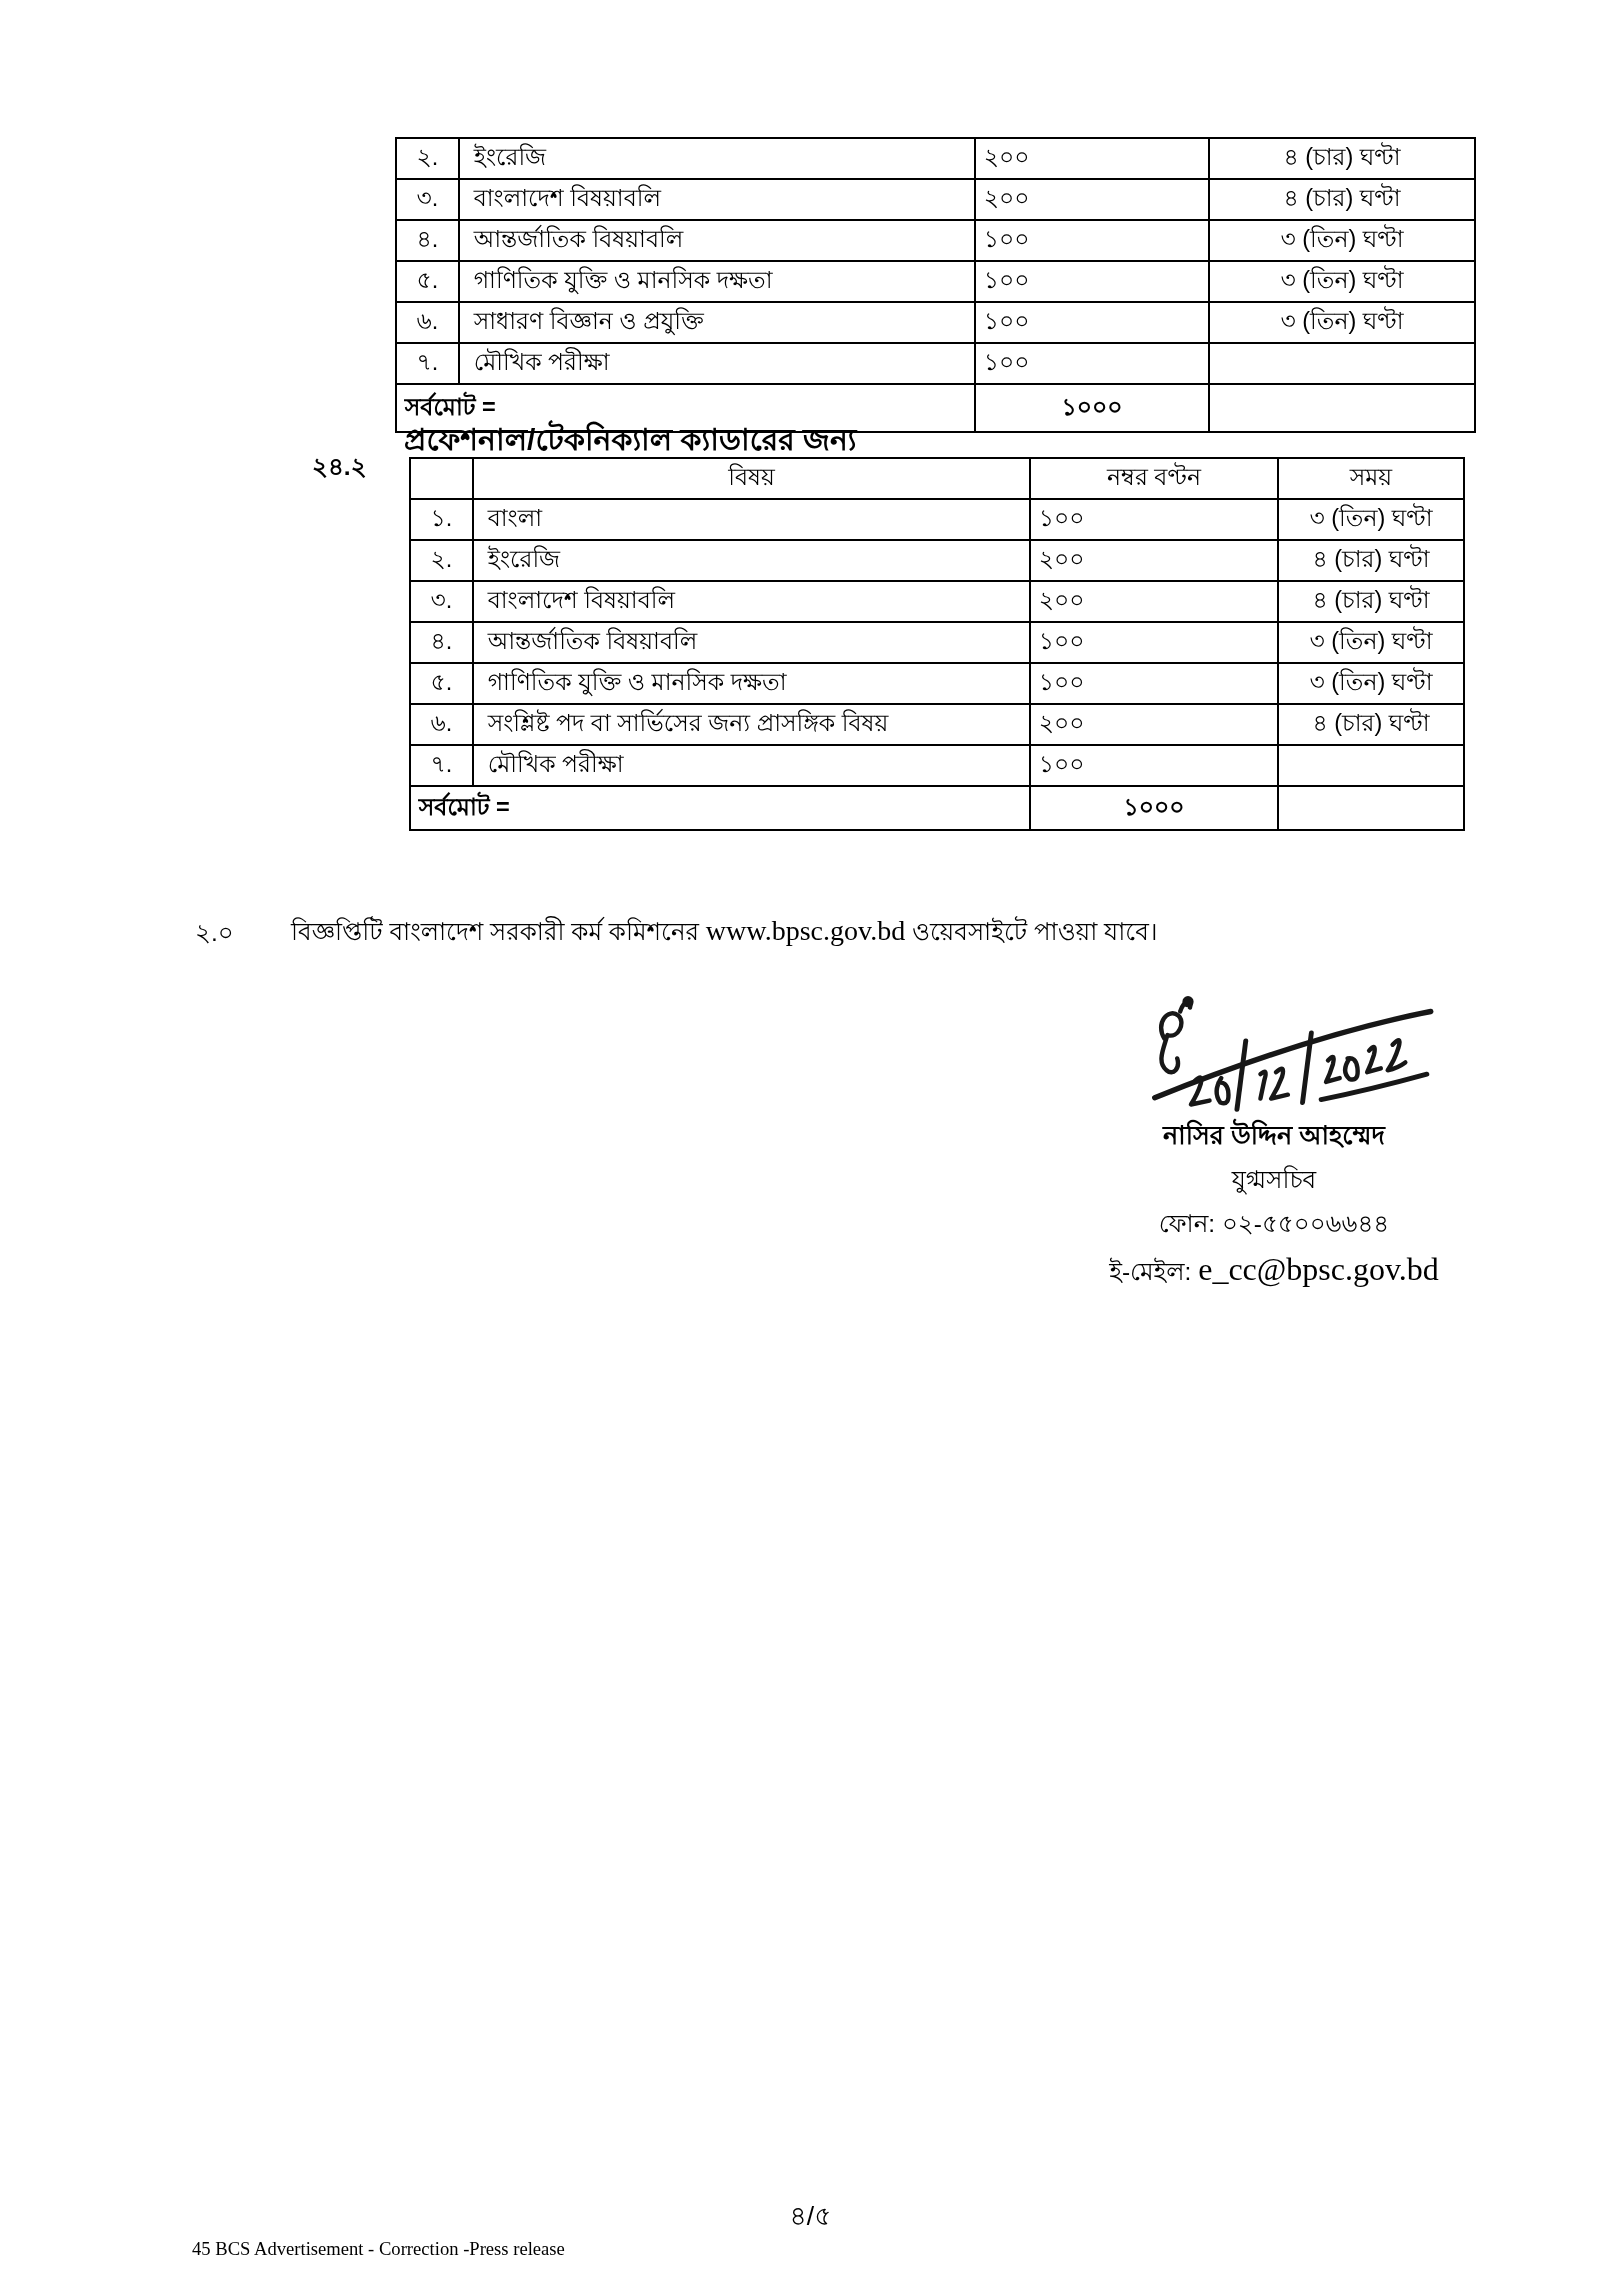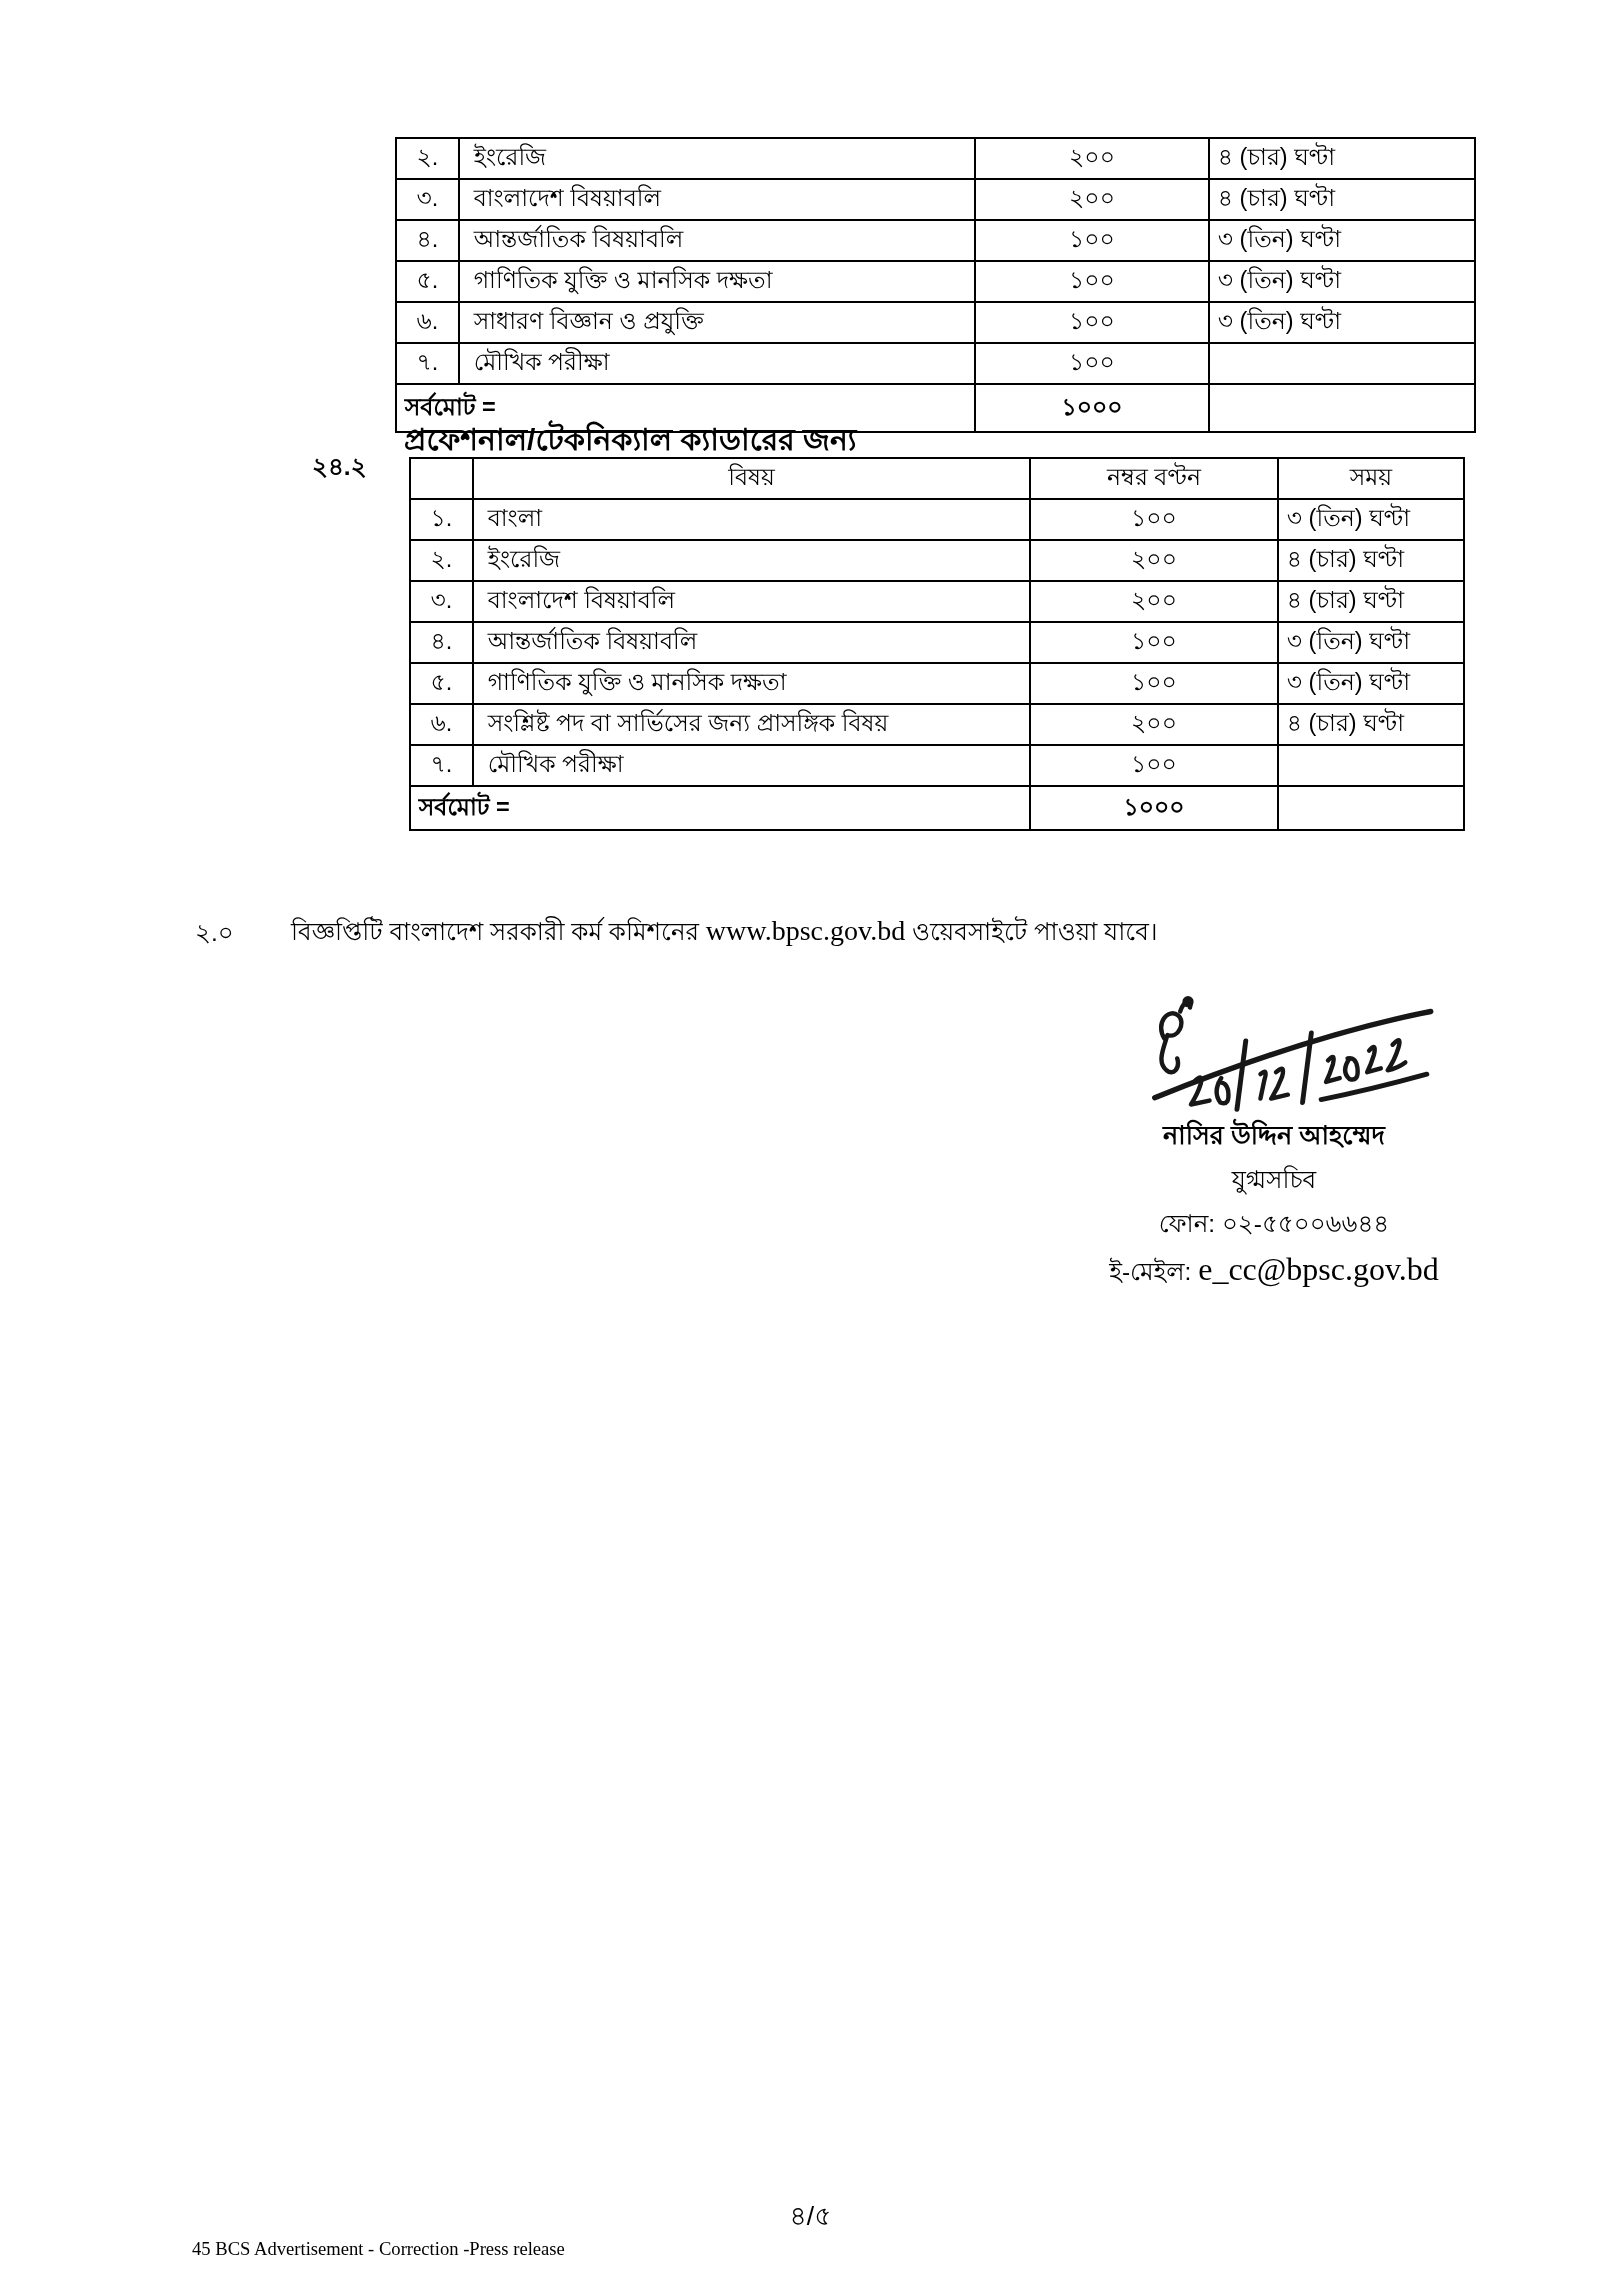--- a/index.html
+++ b/index.html
@@ -28,22 +28,22 @@
   }
   table.t1{left:395px;top:137px;width:1078px;}
   table.t2{left:409px;top:457px;width:1054px;}
   table.t1 tr{height:38px;}
   table.t1 tr.total-row{height:48px;}
   table.t2 tr{height:39px;border-radius:12px;}
   table.t2 tr.header-row{height:41px;}
   table.t2 tr.total-row{height:44px;}
   .doc-table .sl{text-align:center;}
   .doc-table .subj{text-align:left;padding-left:13.7px;}
-  .doc-table .marks{text-align:center;}
-  .doc-table .time{text-align:left;}
+  .doc-table .marks{text-align:left;}
+  .doc-table .time{text-align:center;}
   .doc-table th{font-weight:bold;text-align:center;}
   .doc-table .total-label{text-align:left;font-weight:bold;padding-right:25px;}
   .doc-table .total-value{text-align:center;font-weight:bold;}
   
   .section-num{position:absolute;left:312px;top:416px;font-size:24.5px;font-weight:bold;margin-top:32px;}
   .section-title{position:absolute;left:404px;top:416px;font-size:30px;font-weight:bold;}
   .clause-num{position:absolute;left:195px;top:914px;font-size:24.5px;}
   .clause-text{position:absolute;left:291px;top:913px;font-size:24.5px;white-space:nowrap;}
   .url-latin{font-family:"Liberation Serif","DejaVu Serif",serif;font-size:28px;}
   

